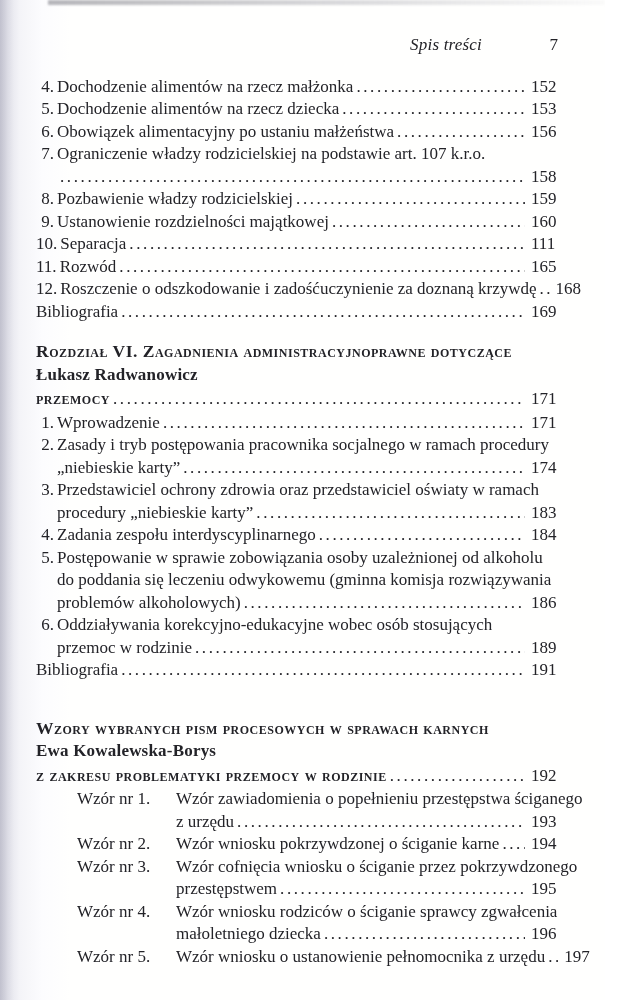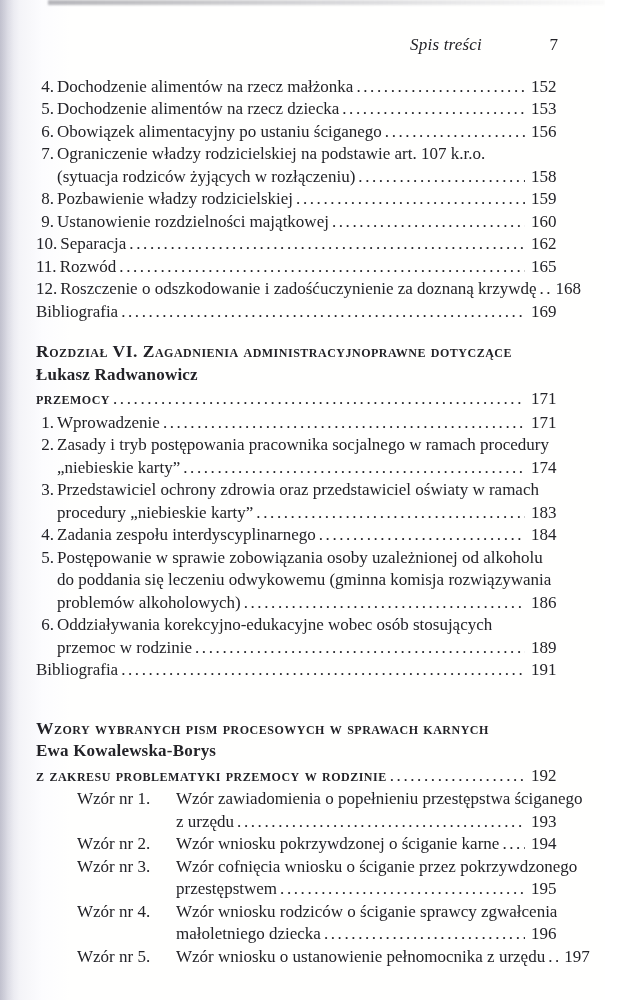--- a/index.html
+++ b/index.html
@@ -103,51 +103,50 @@
             <span class="pg">152</span>
           </div>
           <div class="row">
             <span class="lead-num">5.</span>
             <span class="txt">Dochodzenie alimentów na rzecz dziecka</span>
             <span class="dots"></span>
             <span class="pg">153</span>
           </div>
           <div class="row">
             <span class="lead-num">6.</span>
-            <span class="txt">Obowiązek alimentacyjny po ustaniu ściganego</span>
+            <span class="txt">Obowiązek alimentacyjny po ustaniu małżeństwa</span>
             <span class="dots"></span>
             <span class="pg">156</span>
           </div>
           <div class="row">
             <span class="lead-num">7.</span>
             <span class="txt">Ograniczenie władzy rodzicielskiej na podstawie art. 107 k.r.o.</span>
           </div>
           <div class="row">
             <span class="lead-num"></span>
-            <span class="txt">(sytuacja rodziców żyjących w rozłączeniu)</span>
             <span class="dots"></span>
             <span class="pg">158</span>
           </div>
           <div class="row">
             <span class="lead-num">8.</span>
             <span class="txt">Pozbawienie władzy rodzicielskiej</span>
             <span class="dots"></span>
             <span class="pg">159</span>
           </div>
           <div class="row">
             <span class="lead-num">9.</span>
             <span class="txt">Ustanowienie rozdzielności majątkowej</span>
             <span class="dots"></span>
             <span class="pg">160</span>
           </div>
           <div class="row">
             <span class="lead-num">10.</span>
             <span class="txt">Separacja</span>
             <span class="dots"></span>
-            <span class="pg">162</span>
+            <span class="pg">111</span>
           </div>
           <div class="row">
             <span class="lead-num">11.</span>
             <span class="txt">Rozwód</span>
             <span class="dots"></span>
             <span class="pg">165</span>
           </div>
           <div class="row">
             <span class="lead-num">12.</span>
             <span class="txt">Roszczenie o odszkodowanie i zadośćuczynienie za doznaną krzywdę</span>

